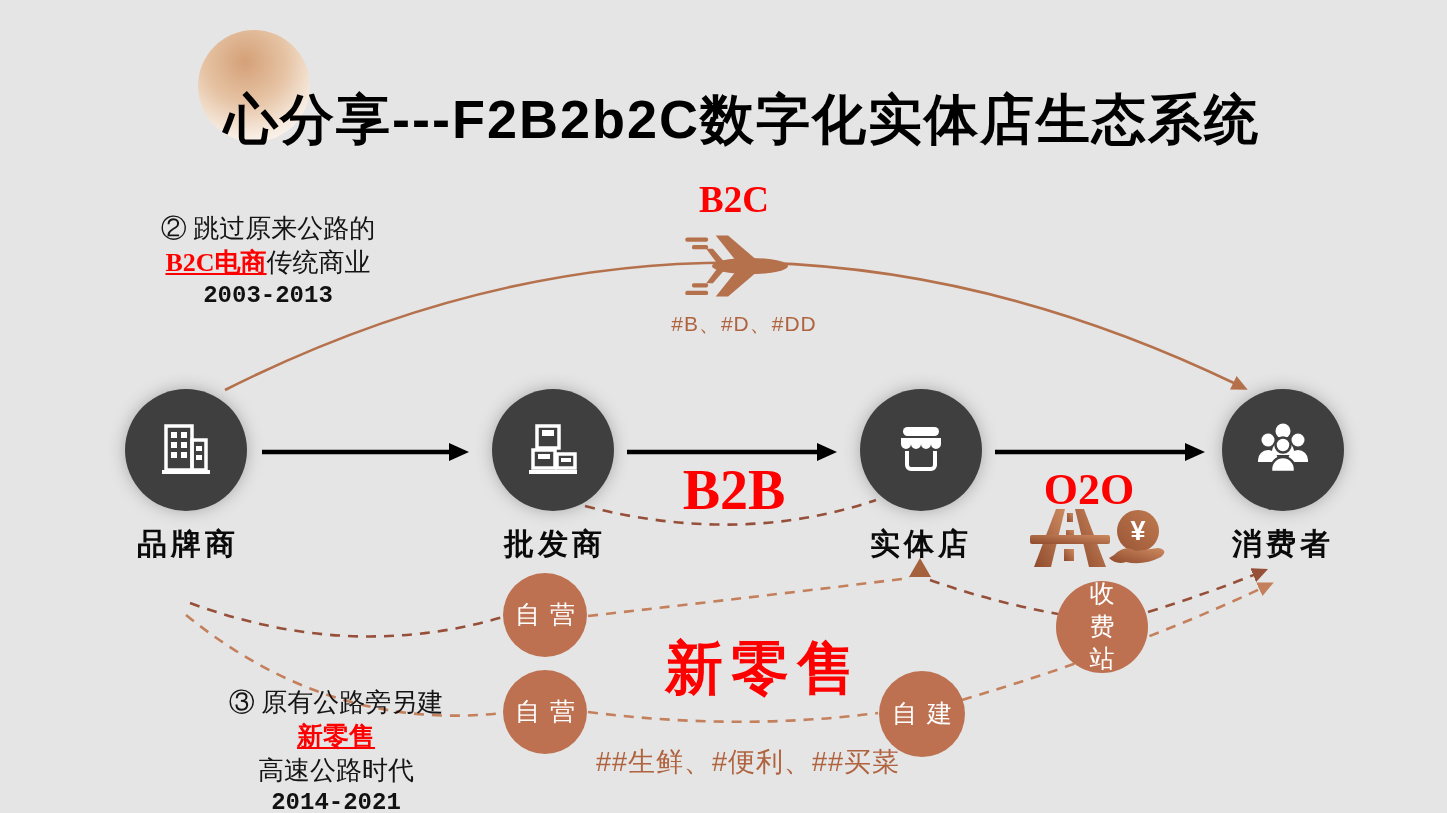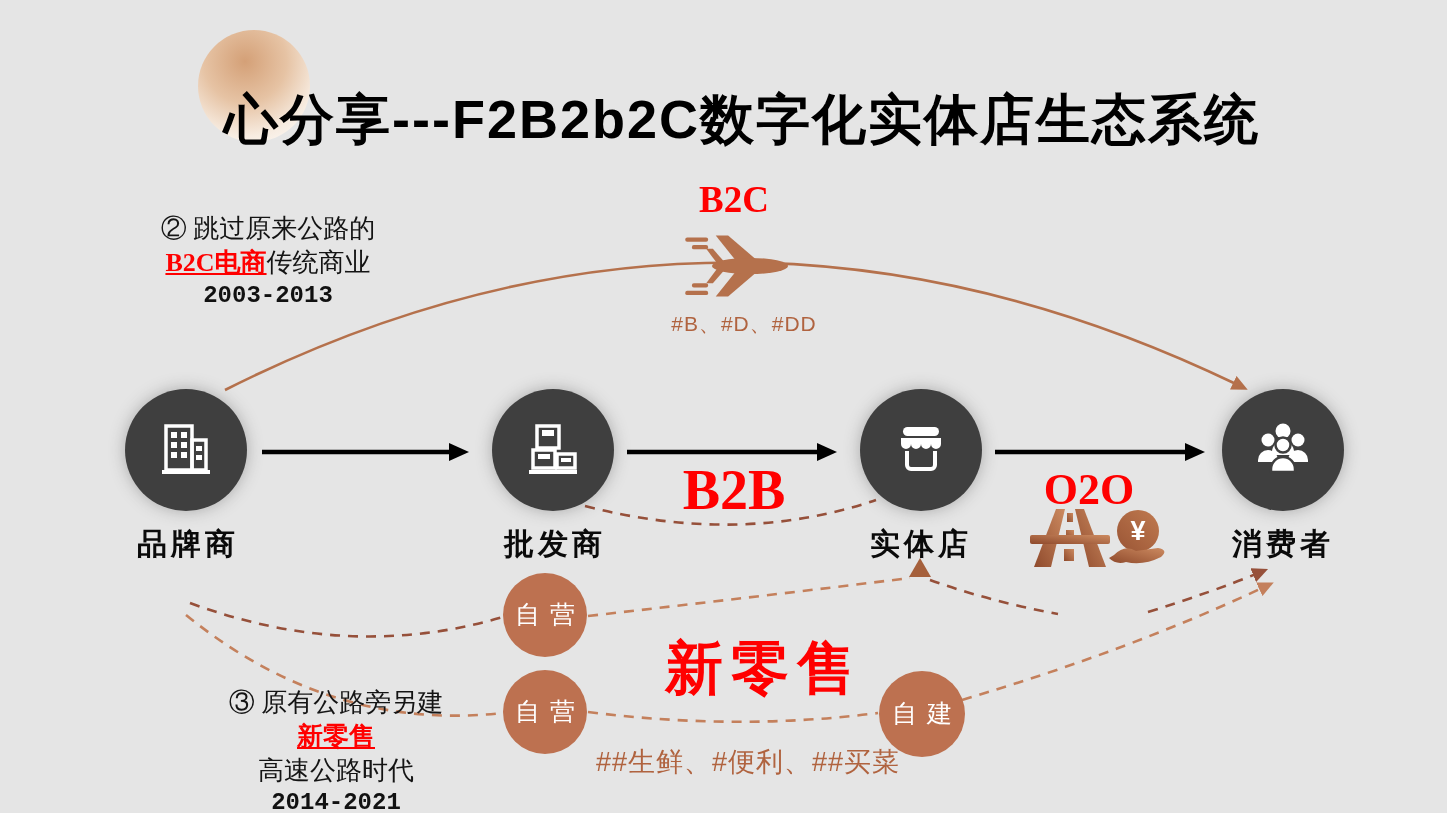--- a/index.html
+++ b/index.html
@@ -194,20 +194,23 @@
     <g>
       <circle cx="108" cy="26" r="21" fill="url(#coin)"></circle>
       <text x="108" y="35" text-anchor="middle" font-size="27" font-weight="bold" fill="#fff" font-family="Liberation Sans, sans-serif">¥</text>
       <path d="M84,50 Q95,39 106,46 L128,43 Q139,45 131,52 Q113,61 96,57 Q86,60 79,53 Z" fill="url(#hw)"></path>
     </g>
   </svg>
 
   <div class="abs bubble sp2" style="left:503px; top:573px; width:84px; height:84px;">自营</div>
   <div class="abs bubble sp2" style="left:503px; top:670px; width:84px; height:84px;">自营</div>
   <div class="abs bubble sp2" style="left:879px; top:671px; width:86px; height:86px;">自建</div>
+  <div class="abs bubble" style="left:1056px; top:581px; width:92px; height:92px;">
+    <div class="toll">收费站</div>
+  </div>
 
   <div class="abs cx biglabel" style="left:760px; top:630px; font-size:58px; letter-spacing:8px; padding-left:8px;">新零售</div>
   <div class="abs cx tagline" style="left:748px; top:744px; font-size:27px;">##生鲜、#便利、##买菜</div>
 
   <div class="abs cx note" style="left:336px; top:686px;">
     <div>③ 原有公路旁另建</div>
     <div class="hl">新零售</div>
     <div>高速公路时代</div>
     <div class="num">2014-2021</div>
   </div>

